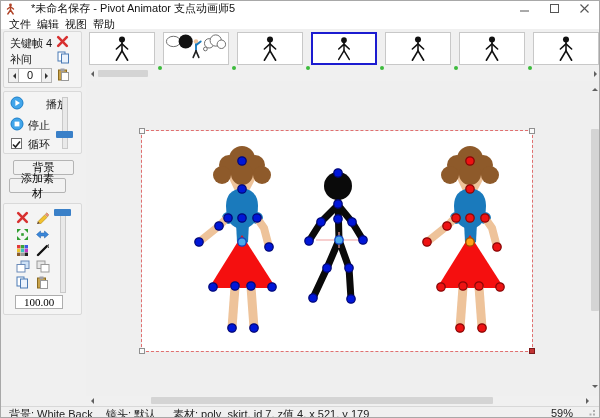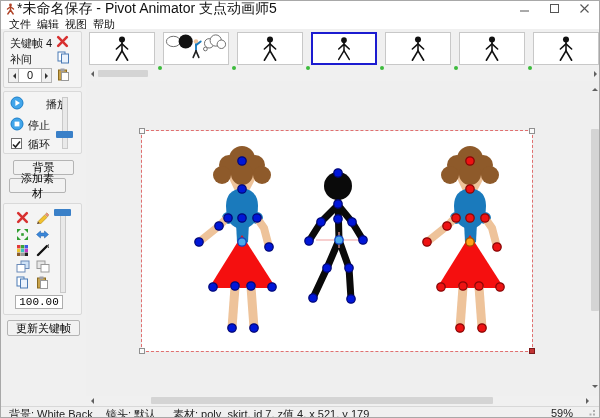--- a/index.html
+++ b/index.html
@@ -1,21 +1,21 @@
 <!DOCTYPE html>
 <html><head>
 <meta charset="utf-8">
 <style>
   html,body{margin:0;padding:0;background:#fff;}
   .app{position:relative;width:600px;height:418px;box-sizing:border-box;border:1px solid #a8a8a8;
        font-family:"Liberation Sans","DejaVu Sans",sans-serif;font-size:11px;color:#111;
        background:#f0f0f0;overflow:hidden;}
   
   .titlebar{position:absolute;left:0;top:0;width:100%;height:15px;background:#fff;display:flex;align-items:center;}
-  .title-text{margin-left:2px;font-size:14px;white-space:nowrap;}
+  .title-text{margin-left:16px;font-size:11px;white-space:nowrap;}
   .win-controls{position:absolute;right:0;top:0;height:15px;display:flex;}
   .win-btn{width:30px;height:15px;display:flex;align-items:center;justify-content:center;}
   .menubar{position:absolute;left:0;top:15px;width:100%;height:13px;background:#fff;border-bottom:1px solid #e4e4e4;}
   .menu-item{position:absolute;top:1px;font-size:11px;}
   
   .sidebar{position:absolute;left:0;top:28px;width:85px;height:377px;background:#f0f0f0;border-right:1px solid #dcdcdc;}
   .panel{position:absolute;left:2px;width:79px;background:#f4f4f4;border:1px solid #d9d9d9;border-radius:2px;box-sizing:border-box;}
   .lbl{position:absolute;font-size:11px;white-space:nowrap;color:#111;}
   .ic{position:absolute;}
   .btn{position:absolute;background:#f2f2f2;border:1px solid #b4b4b4;border-radius:2px;
@@ -24,21 +24,21 @@
   .sp-btn{width:11px;height:15px;background:#f0f0f0;border:1px solid #b4b4b4;box-sizing:border-box;
           display:flex;align-items:center;justify-content:center;}
   .sp-val{width:22px;height:15px;background:#fff;border-top:1px solid #b4b4b4;border-bottom:1px solid #b4b4b4;
           box-sizing:border-box;text-align:center;line-height:13px;font-size:11px;}
   .tri-l{width:0;height:0;border:3px solid transparent;border-right-color:#333;margin-left:-2px;}
   .tri-r{width:0;height:0;border:3px solid transparent;border-left-color:#333;margin-right:-2px;}
   .vtrack{position:absolute;width:6px;background:#e9e9e9;border:1px solid #c9c9c9;box-sizing:border-box;}
   .vthumb{position:absolute;width:17px;height:7px;background:#3a80c8;border-radius:1px;}
   .check{position:absolute;width:11px;height:11px;background:#fff;border:1px solid #707070;box-sizing:border-box;}
   .scale-input{position:absolute;width:48px;height:14px;border:1px solid #adadad;font-size:11px;
-               font-family:Liberation Mono, monospace;text-align:center;padding:0;background:#fff;box-sizing:border-box;}
+               font-family:Liberation Serif, serif;text-align:center;padding:0;background:#fff;box-sizing:border-box;}
   
   .timeline{position:absolute;left:85px;top:28px;width:515px;height:52px;background:#f0f0f0;border-bottom:1px solid #e2e2e2;}
   .frame{position:absolute;top:3px;width:66px;height:33px;background:#fff;border:1px solid #c8c8c8;box-sizing:border-box;}
   .frame.sel{border:2px solid #1b1bd0;}
   .frame svg{width:100%;height:100%;display:block;}
   .fdot{position:absolute;width:4px;height:4px;border-radius:50%;top:37px;}
   .hscroll-arrow,.vscroll-arrow{position:absolute;display:flex;align-items:center;justify-content:center;}
   .scroll-thumb{position:absolute;background:#d4d4d4;border-radius:1px;}
   .tri-up{width:0;height:0;border:3.5px solid transparent;border-bottom-color:#606060;margin-top:-3px;}
   .tri-dn{width:0;height:0;border:3.5px solid transparent;border-top-color:#606060;margin-bottom:-3px;}
@@ -214,21 +214,20 @@
       <svg class="ic" style="left:32px;top:72px" width="13" height="13" viewBox="0 0 13 13">
         <rect x="1.5" y="2" width="8" height="10" fill="#c8a24a" stroke="#8a6a20"></rect>
         <rect x="3.5" y="0.5" width="4" height="3" fill="#a0a0a8"></rect>
         <rect x="4.5" y="4.5" width="7" height="8" fill="#fff" stroke="#999"></rect>
       </svg>
       <div class="vtrack" style="left:56px;top:6px;height:83px"></div>
       <div class="vthumb" style="left:50px;top:5px"></div>
       <input class="scale-input" style="left: 11px; top: 91px;" value="100.00">
     </div>
 
-    <button class="btn" style="left:6px;top:291px;width:73px;height:16px">更新关键帧</button>
   </div>
 
   <div class="timeline">
     <div id="frames-host">
         <div class="frame" style="left: 3px;">
           <svg viewBox="0 0 66 33">
             <g stroke="#111" stroke-width="1.7" stroke-linecap="round" fill="none">
   <circle cx="33" cy="7" r="3.2" fill="#111" stroke="none"></circle>
               <line x1="33" y1="10" x2="33" y2="19"></line>
   <polyline points="27,17 33,11.5 39,17"></polyline>

